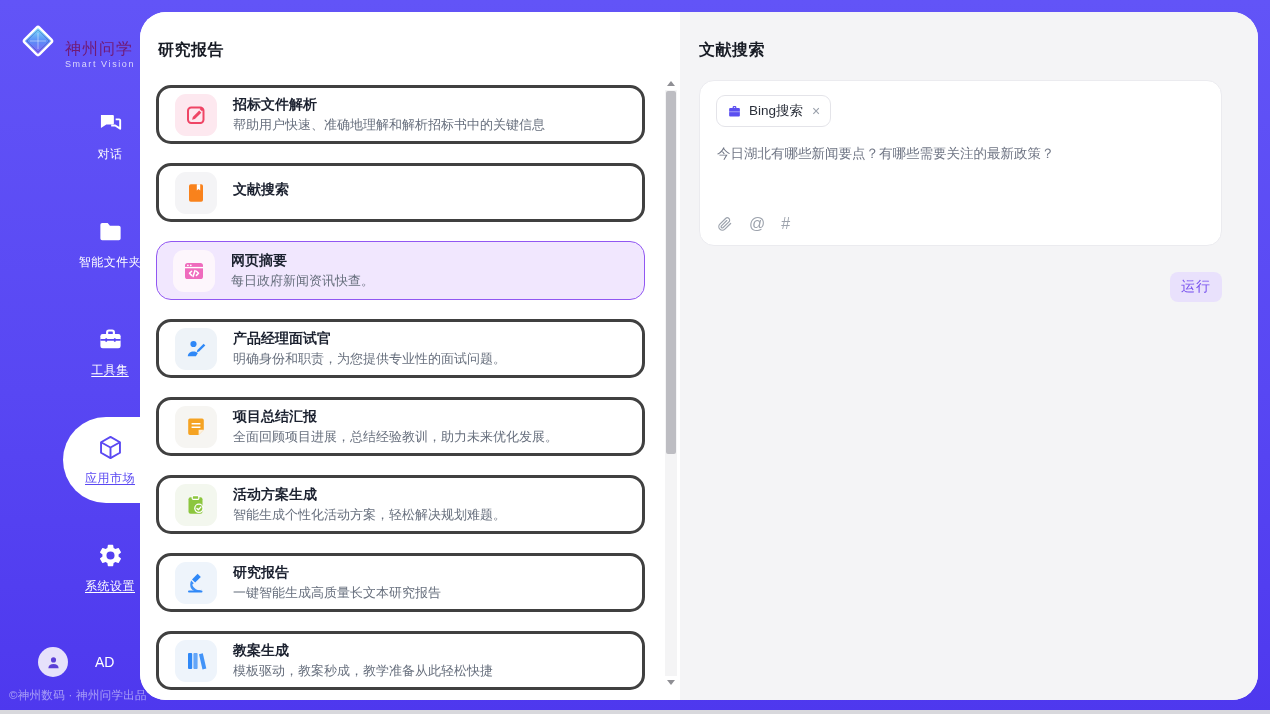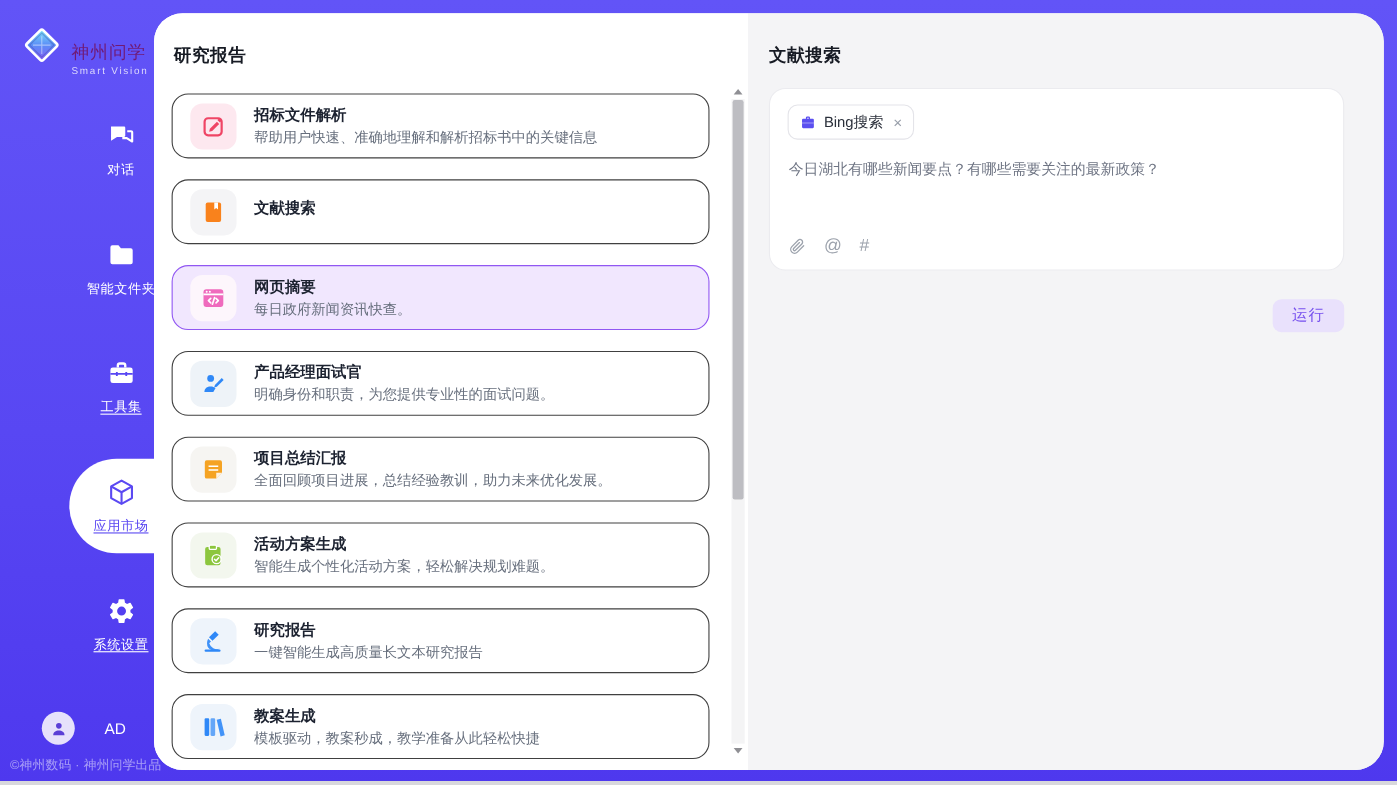--- a/index.html
+++ b/index.html
@@ -35,21 +35,21 @@
   .bottom-edge{position:absolute;left:0;right:0;bottom:0;height:4px;background:#d8d8dc;z-index:6;}
 
   
   .main{position:absolute;left:140px;top:12px;right:12px;bottom:14px;border-radius:26px;overflow:hidden;display:flex;background:#fff;}
   .panel-title{font-size:16px;font-weight:bold;color:#171b24;letter-spacing:.5px;}
 
   
   .panel-list{width:540px;flex:none;background:#fff;position:relative;}
   .panel-list .panel-title{position:absolute;top:28px;left:18px;}
   .cards{position:absolute;top:73px;left:16px;width:489px;}
-  .app-card{height:59px;box-sizing:border-box;border:1px solid #404040;border-radius:15px;background:#fff;
+  .app-card{height:59px;box-sizing:border-box;border:3px solid #404040;border-radius:15px;background:#fff;
     display:flex;align-items:center;gap:16px;padding:0 16px;margin-bottom:19px;cursor:pointer;}
   .app-card.selected{background:#f1e7fe;border:1.6px solid #9157f2;}
   .card-icon{width:42px;height:42px;border-radius:11px;flex:none;display:flex;align-items:center;justify-content:center;}
   .card-icon svg{width:24px;height:24px;display:block;}
   .card-title{font-size:14px;font-weight:bold;color:#1c2230;margin-bottom:5px;line-height:1.1;}
   .card-desc{font-size:13px;color:#676f7d;line-height:1.1;white-space:nowrap;}
 
   
   .scrollbar{position:absolute;top:65px;right:3px;bottom:11px;width:12px;}
   .sb-track{position:absolute;left:0;top:13px;bottom:13px;width:12px;background:#f4f4f5;}
@@ -70,21 +70,21 @@
   .tool-tag .ticon{width:15px;height:15px;color:#5b4ff0;display:flex;}
   .tool-tag .ticon svg{width:100%;height:100%;}
   .tag-label{font-size:13.5px;color:#2a2f3a;}
   .tag-close{font-size:14px;color:#9aa0ab;margin-left:2px;cursor:pointer;line-height:1;}
   .query{position:absolute;top:63px;left:17px;right:17px;font-size:13.5px;color:#6f7584;line-height:1.55;cursor:text;}
   .composer-icons{position:absolute;left:17px;bottom:13px;display:flex;align-items:center;gap:16px;color:#9da3ad;}
   .composer-icons .cicon{display:flex;align-items:center;justify-content:center;cursor:pointer;}
   .composer-icons .cicon svg{width:16px;height:16px;}
   .composer-icons .glyph{font-size:16px;line-height:1;}
   .run-row{position:absolute;top:260px;right:36px;}
-  .run-btn{width:65px;height:30px;border:none;border-radius:8px;background:#e9e1fc;color:#7650ee;
+  .run-btn{width:52px;height:30px;border:none;border-radius:8px;background:#e9e1fc;color:#7650ee;
     font-size:14px;cursor:pointer;font-family:inherit;letter-spacing:1px;}
 </style>
 </head>
 <body>
 
 <div class="sidebar">
   <div class="logo">
     <span>
       <svg viewBox="0 0 40 40">
         <defs>

